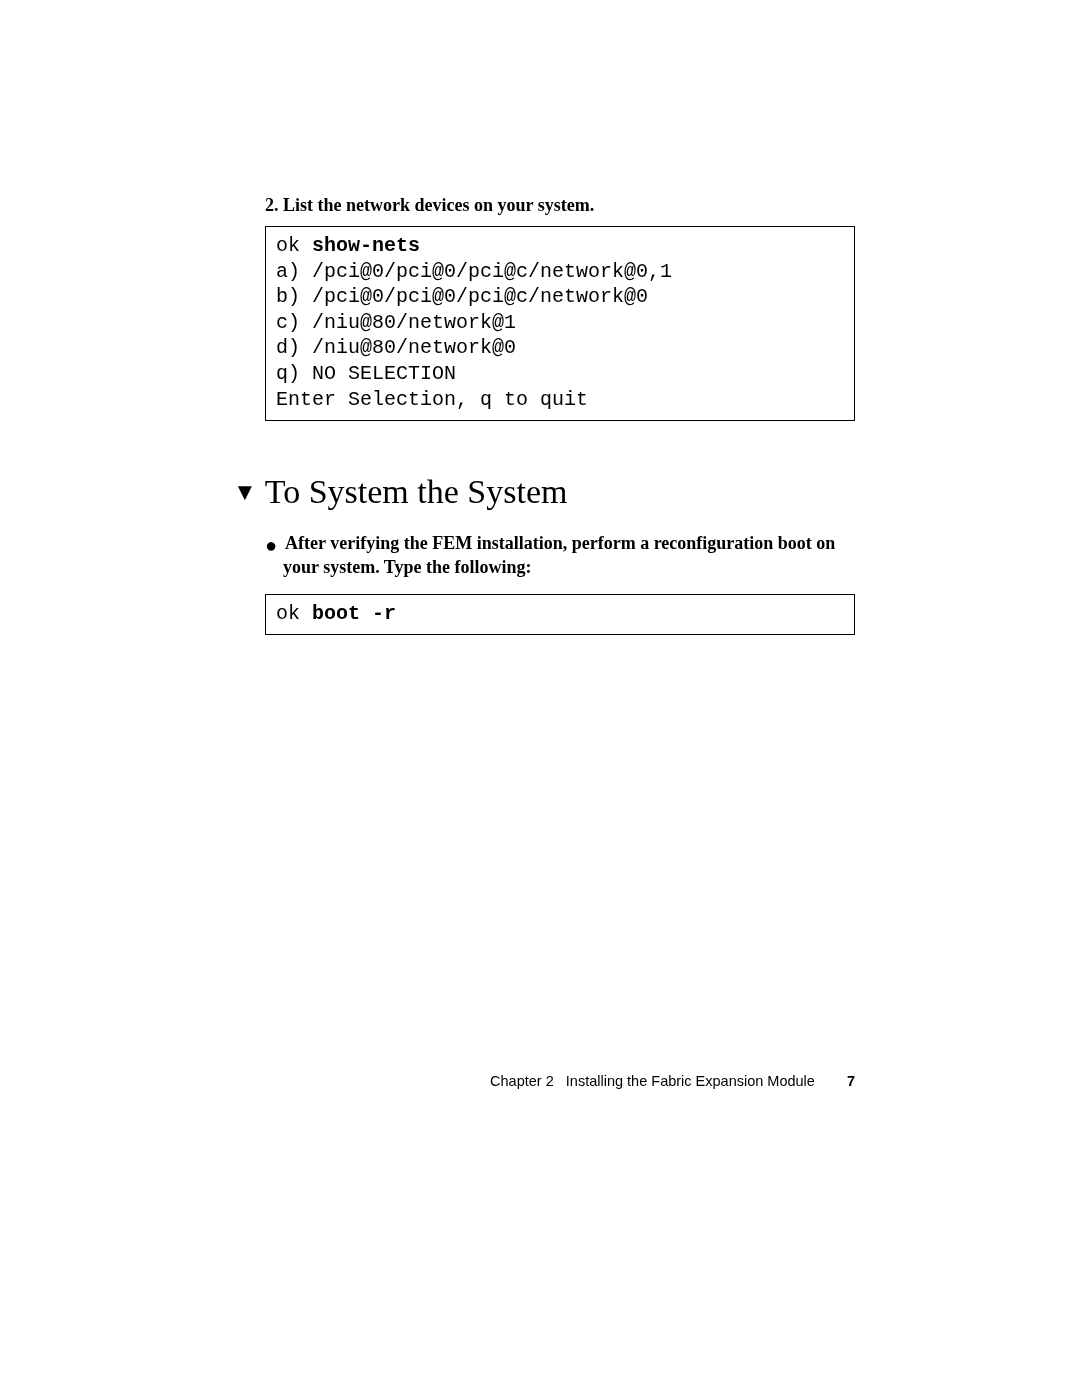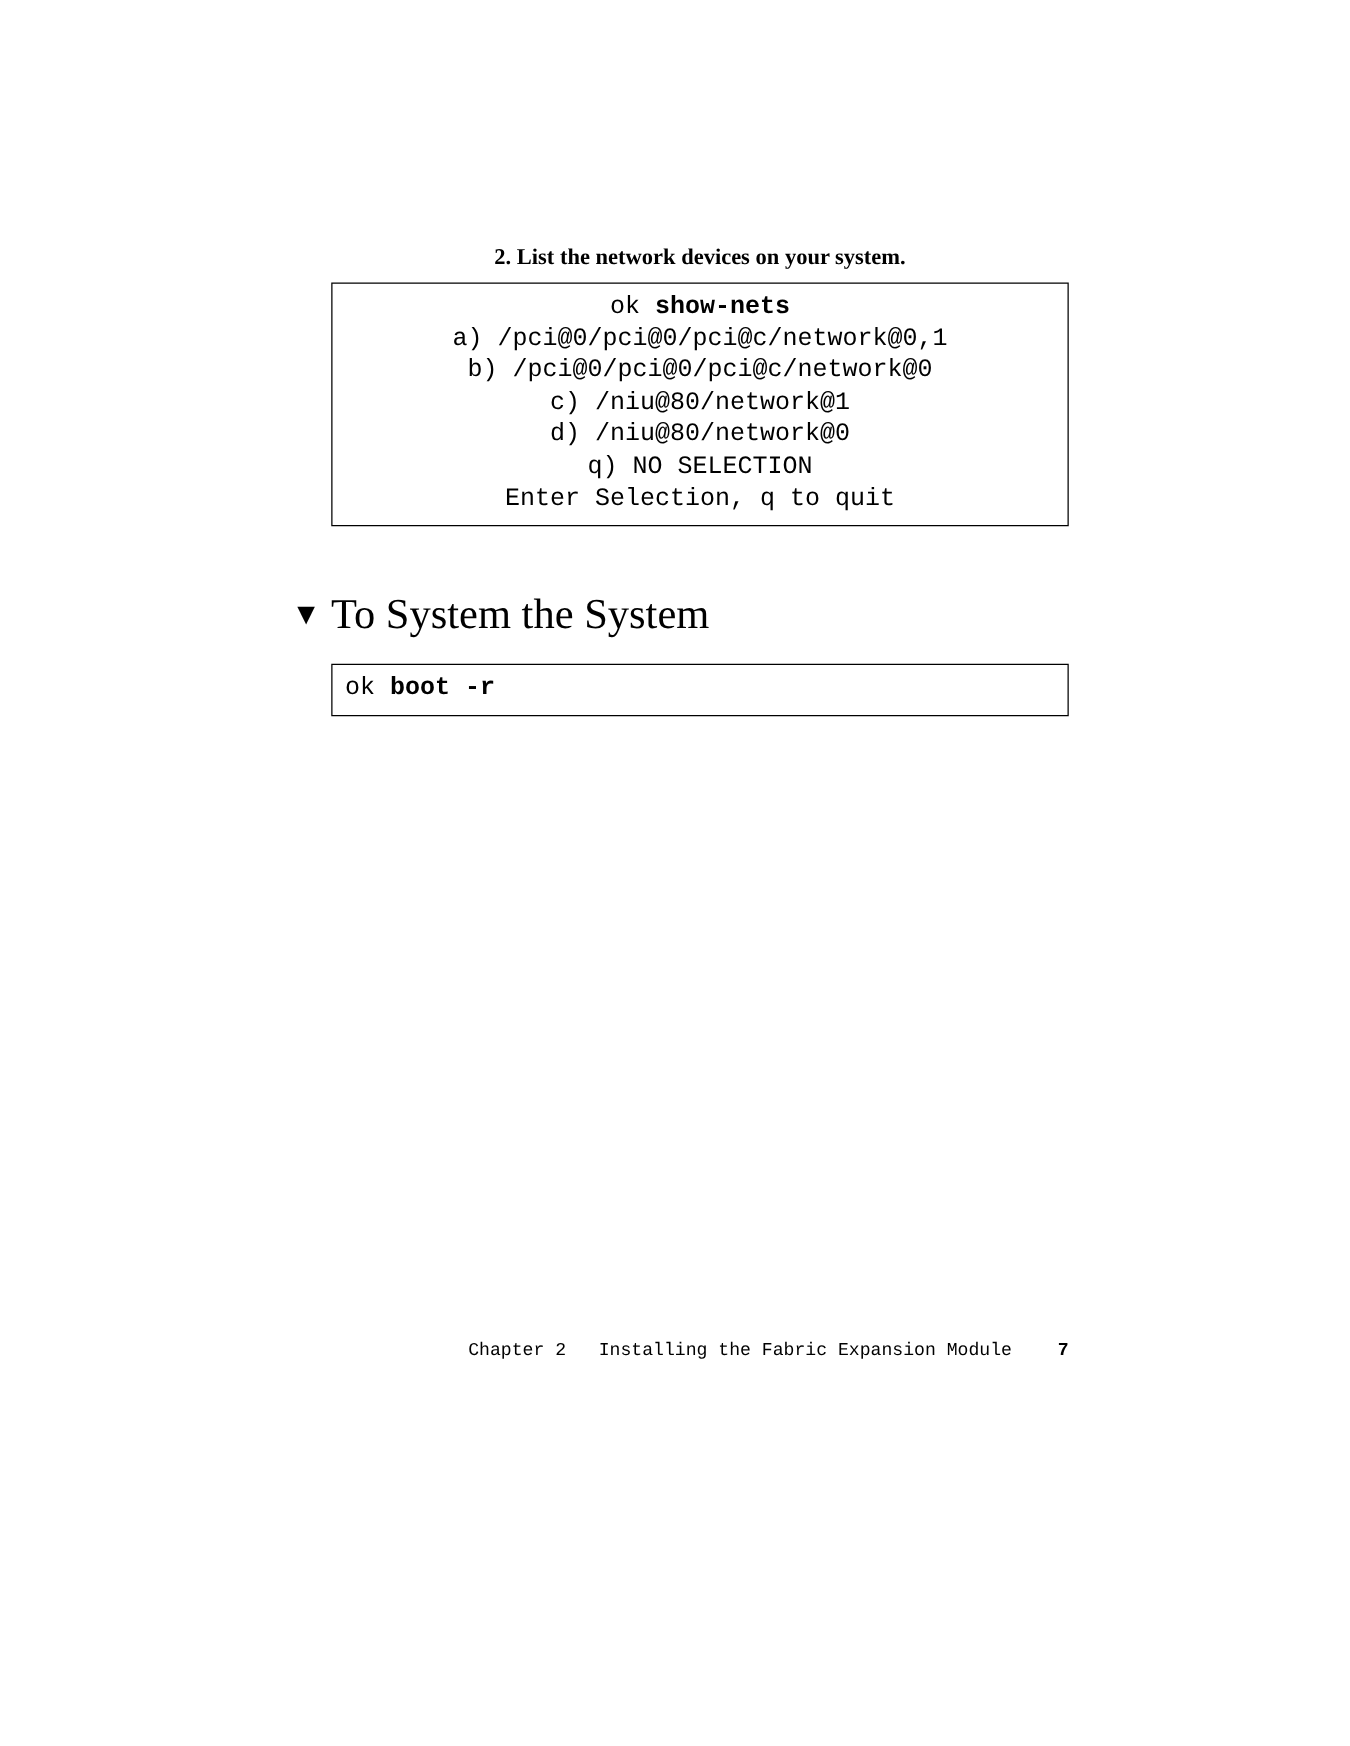--- a/index.html
+++ b/index.html
@@ -11,21 +11,20 @@
     width: 1080px;
     height: 1397px;
     position: relative;
     box-sizing: border-box;
   }
   .page {
     padding: 195px 225px 0 265px;
   }
   .step {
     margin-bottom: 12px;
-    text-align: center;
   }
   .step-line {
     font-weight: bold;
     font-size: 18px;
     margin: 0 0 10px 0;
     text-indent: -18px;
     padding-left: 18px;
   }
   .step-num {
     font-weight: bold;
@@ -72,21 +71,21 @@
   }
   .bullet-text {
     font-weight: bold;
     font-size: 18px;
     line-height: 1.35;
   }
   .footer {
     position: absolute;
     bottom: 308px;
     right: 225px;
-    font-family: Liberation Mono, monospace;
+    font-family: Liberation Sans, sans-serif;
     font-size: 14.5px;
   }
   .footer .chap {
     margin-right: 28px;
   }
   .footer .pnum {
     font-weight: bold;
   }
   .mb { font-weight: bold; }
 </style>
@@ -108,20 +107,24 @@
 <span>d) /niu@80/network@0</span>
 <span>q) NO SELECTION</span>
 <span>Enter Selection, q to quit</span></div>
 
   </div>
 
   <h2 class="section-heading">
     <span class="tri">▼</span><span>To System the System</span>
   </h2>
 
+  <div class="bullet-block">
+    <span class="bullet-dot">●</span>
+    <span class="bullet-text">After verifying the FEM installation, perform a reconfiguration boot on your system. Type the following:</span>
+  </div>
 
   <div class="codebox"><span>ok </span><span class="mb">boot -r</span></div>
 
 </div>
 
 <div class="footer">
   <span class="chap">
     <span>Chapter 2</span>&nbsp;&nbsp;&nbsp;<span>Installing the Fabric Expansion Module</span>
   </span>
   <span class="pnum">7</span>

